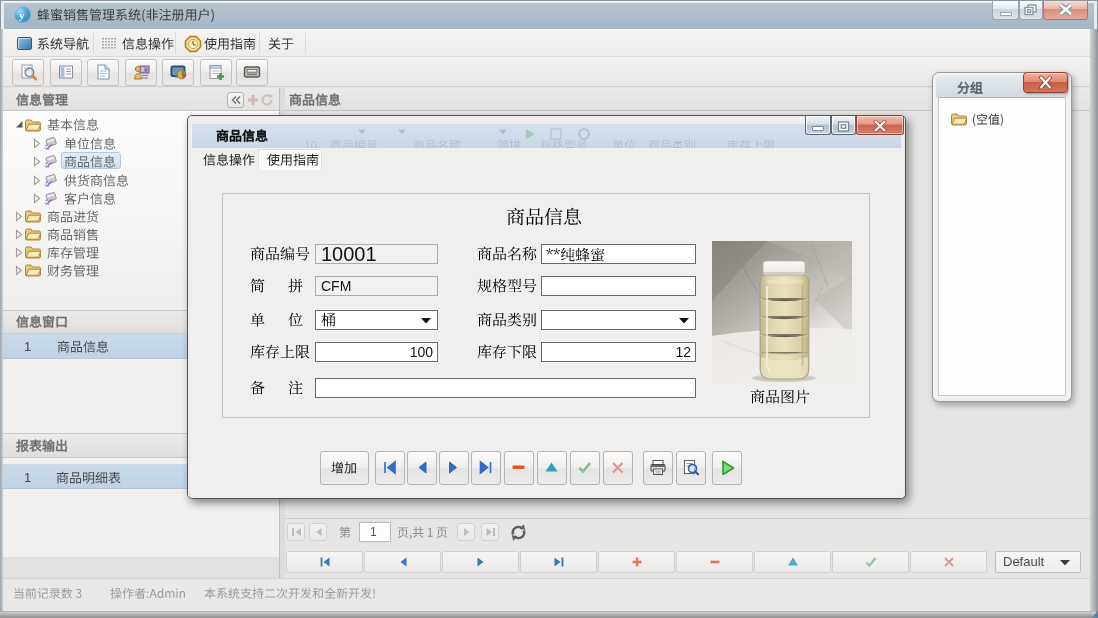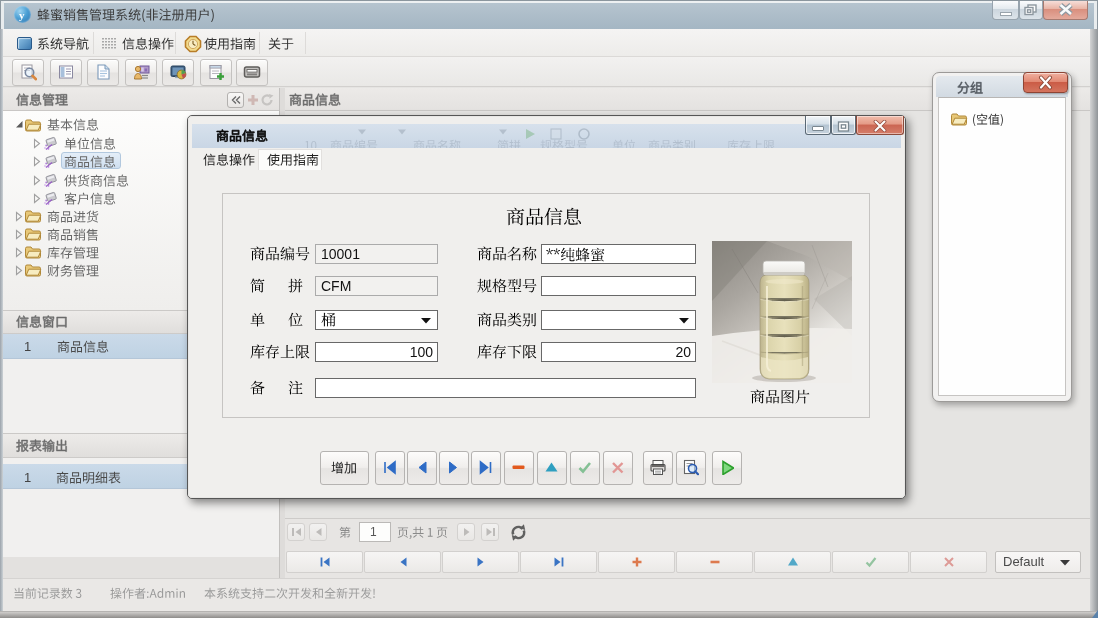--- a/index.html
+++ b/index.html
@@ -602,34 +602,34 @@
 <div style="position:absolute;left:541px;top:310px;width:155px;height:20px;background:#fff;border:1px solid #686868;z-index:33;"></div>
 <div style="position:absolute;left:315px;top:342px;width:123px;height:20px;background:#fff;border:1px solid #686868;z-index:33;"></div>
 <div style="position:absolute;left:541px;top:342px;width:155px;height:20px;background:#fff;border:1px solid #686868;z-index:33;"></div>
 <div style="position:absolute;left:315px;top:378px;width:381px;height:20px;background:#fff;border:1px solid #686868;z-index:33;"></div>
 <svg class="ab" style="left:419px;top:315px;z-index:36;" width="14" height="11">
       <polygon points="2,3 12,3 7,8.5" fill="#111"></polygon>
     </svg>
 <svg class="ab" style="left:677px;top:315px;z-index:36;" width="14" height="11">
       <polygon points="2,3 12,3 7,8.5" fill="#111"></polygon>
     </svg>
-<div class="tx " style="left:321px;top:247.1px;font-size:14px;line-height:14px;color:#111;font-weight:normal;">10001</div>
+<div class="tx " style="left:321px;top:247.1px;font-size:20px;line-height:14px;color:#111;font-weight:normal;">10001</div>
 <div class="tx z35" style="left:546px;top:247.3px;">
       <svg width="59" height="16" viewBox="0 -13.2 59.3 15.8">
         <path d="M3.4 -9.0 2.6 -9.4C1.9 -9.8 1.3 -10.1 1.1 -10.2C0.7 -10.3 0.4 -10.2 0.3 -9.9C0.2 -9.6 0.4 -9.3 0.7 -9.2C1.0 -9.1 1.6 -9.0 2.4 -8.9L3.4 -8.7L2.7 -8.1C2.1 -7.5 1.7 -7.1 1.5 -6.8C1.3 -6.5 1.3 -6.2 1.6 -6.0C1.8 -5.8 2.1 -5.9 2.3 -6.2C2.5 -6.5 2.8 -7.0 3.2 -7.7L3.6 -8.6L4.0 -7.8C4.4 -7.0 4.6 -6.5 4.8 -6.2C5.0 -5.9 5.3 -5.8 5.6 -6.0C5.8 -6.2 5.9 -6.5 5.7 -6.8C5.5 -7.1 5.1 -7.5 4.5 -8.1L3.8 -8.7L4.7 -8.9C5.5 -9.0 6.1 -9.1 6.5 -9.2C6.8 -9.3 6.9 -9.5 6.9 -9.9C6.8 -10.2 6.5 -10.3 6.1 -10.2C5.8 -10.1 5.3 -9.8 4.5 -9.4L3.7 -9.0L3.9 -9.9C4.0 -10.7 4.1 -11.3 4.1 -11.7C4.1 -12.0 3.9 -12.2 3.6 -12.2C3.3 -12.2 3.1 -12.0 3.1 -11.7C3.1 -11.3 3.2 -10.7 3.3 -9.9Z M10.6 -9.0 9.8 -9.4C9.1 -9.8 8.5 -10.1 8.2 -10.2C7.9 -10.3 7.6 -10.2 7.5 -9.9C7.4 -9.6 7.6 -9.3 7.9 -9.2C8.2 -9.1 8.8 -9.0 9.6 -8.9L10.5 -8.7L9.9 -8.1C9.3 -7.5 8.8 -7.1 8.7 -6.8C8.5 -6.5 8.5 -6.2 8.8 -6.0C9.0 -5.8 9.3 -5.9 9.5 -6.2C9.7 -6.5 10.0 -7.0 10.3 -7.7L10.8 -8.6L11.2 -7.8C11.6 -7.0 11.8 -6.5 12.0 -6.2C12.2 -5.9 12.5 -5.8 12.8 -6.0C13.0 -6.2 13.1 -6.5 12.9 -6.8C12.7 -7.1 12.2 -7.5 11.7 -8.1L11.0 -8.7L11.9 -8.9C12.7 -9.0 13.3 -9.1 13.6 -9.2C14.0 -9.3 14.1 -9.5 14.0 -9.9C13.9 -10.2 13.6 -10.3 13.3 -10.2C13.0 -10.1 12.4 -9.8 11.7 -9.4L10.9 -9.0L11.1 -9.9C11.2 -10.7 11.3 -11.3 11.3 -11.7C11.3 -12.0 11.1 -12.2 10.8 -12.2C10.4 -12.2 10.3 -12.0 10.3 -11.7C10.3 -11.3 10.3 -10.7 10.5 -9.9Z M15.2 -1.0 15.8 0.3C16.0 0.2 16.1 0.1 16.1 -0.1C17.9 -1.0 19.3 -1.7 20.2 -2.3L20.1 -2.5C18.1 -1.8 16.1 -1.2 15.2 -1.0ZM28.2 -8.3 26.7 -8.4V-3.9H24.6V-9.5H28.4C28.6 -9.5 28.7 -9.6 28.7 -9.7C28.3 -10.2 27.5 -10.8 27.5 -10.8L26.8 -9.9H24.6V-11.9C25.0 -12.0 25.1 -12.2 25.2 -12.3L23.7 -12.5V-9.9H20.1L20.2 -9.5H23.7V-3.9H21.6V-7.9C21.9 -8.0 22.1 -8.1 22.1 -8.3L20.7 -8.4V-3.9C20.5 -3.9 20.3 -3.7 20.2 -3.6L21.4 -2.9L21.8 -3.4H23.7V-0.3C23.7 0.5 24.0 0.9 25.0 0.9H26.3C28.3 0.9 28.8 0.7 28.8 0.2C28.8 0.0 28.7 -0.1 28.4 -0.2L28.3 -2.2H28.1C28.0 -1.4 27.8 -0.4 27.7 -0.3C27.6 -0.1 27.6 -0.1 27.4 -0.1C27.2 -0.1 26.8 -0.1 26.3 -0.1H25.2C24.7 -0.1 24.6 -0.2 24.6 -0.5V-3.4H26.7V-2.6H26.9C27.2 -2.6 27.6 -2.8 27.6 -2.9V-7.9C28.0 -7.9 28.2 -8.1 28.2 -8.3ZM19.0 -11.9 17.6 -12.5C17.2 -11.4 16.2 -9.3 15.4 -8.4C15.3 -8.3 15.0 -8.3 15.0 -8.3L15.5 -6.9C15.6 -7.0 15.7 -7.0 15.8 -7.1C16.5 -7.3 17.3 -7.6 17.9 -7.8C17.1 -6.6 16.2 -5.3 15.5 -4.6C15.4 -4.5 15.1 -4.5 15.1 -4.5L15.6 -3.1C15.7 -3.2 15.8 -3.3 15.9 -3.4C17.5 -3.9 19.0 -4.5 19.8 -4.8L19.8 -5.0C18.4 -4.8 17.0 -4.6 16.1 -4.5C17.5 -5.8 19.0 -7.7 19.8 -9.0C20.1 -9.0 20.3 -9.1 20.4 -9.2L19.0 -10.0C18.8 -9.5 18.5 -8.9 18.1 -8.3L15.8 -8.2C16.8 -9.2 17.9 -10.6 18.5 -11.7C18.8 -11.6 18.9 -11.8 19.0 -11.9Z M38.2 -10.5H40.7C40.3 -9.9 39.9 -9.2 39.4 -8.6C38.8 -9.1 38.3 -9.6 37.9 -10.2ZM38.1 -12.6C37.4 -10.7 36.3 -9.1 35.1 -8.1L35.3 -7.9C36.2 -8.4 37.0 -9.1 37.6 -9.9C38.0 -9.2 38.4 -8.7 38.9 -8.2C37.9 -7.2 36.6 -6.3 35.1 -5.7L35.2 -5.5C36.9 -6.0 38.4 -6.7 39.5 -7.7C40.4 -6.9 41.6 -6.3 43.2 -5.9C43.2 -6.4 43.5 -6.6 43.9 -6.8L43.9 -6.9C42.4 -7.2 41.1 -7.6 40.1 -8.2C40.8 -8.8 41.4 -9.6 41.8 -10.4C42.2 -10.5 42.3 -10.5 42.5 -10.6L41.4 -11.6L40.7 -11.0H38.5C38.6 -11.3 38.8 -11.5 38.9 -11.8C39.2 -11.8 39.4 -11.9 39.5 -12.1ZM35.5 -1.8 35.6 -1.4H38.8V1.2H39.0C39.3 1.2 39.8 1.0 39.8 0.9V-1.4H43.2C43.4 -1.4 43.6 -1.5 43.6 -1.6C43.2 -2.1 42.4 -2.6 42.4 -2.6L41.7 -1.8H39.8V-3.1H42.6C42.8 -3.1 42.9 -3.2 43.0 -3.3C42.6 -3.8 41.9 -4.3 41.9 -4.3L41.3 -3.5H39.8V-4.8H42.5C42.7 -4.8 42.8 -4.9 42.9 -5.0C42.4 -5.4 41.7 -6.0 41.7 -6.0L41.1 -5.2H39.8V-6.1C40.1 -6.1 40.2 -6.3 40.3 -6.5L38.8 -6.6V-5.2H36.0L36.1 -4.8H38.8V-3.5H36.1L36.2 -3.1H38.8V-1.8ZM30.5 -9.5V-3.6H30.6C31.0 -3.6 31.3 -3.8 31.3 -3.9V-4.4H32.3V-1.1C31.2 -0.9 30.3 -0.7 29.8 -0.6L30.4 0.6C30.6 0.5 30.7 0.4 30.8 0.2C32.4 -0.4 33.6 -0.9 34.5 -1.3C34.6 -0.8 34.7 -0.4 34.7 0.0C35.5 0.9 36.5 -1.2 34.1 -3.3L33.9 -3.3C34.1 -2.8 34.3 -2.2 34.5 -1.6L33.2 -1.3V-4.4H34.2V-3.9H34.3C34.6 -3.9 35.0 -4.1 35.0 -4.2V-9.0C35.3 -9.0 35.5 -9.2 35.6 -9.3L34.5 -10.1L34.0 -9.5H33.2V-11.9C33.6 -12.0 33.7 -12.1 33.7 -12.3L32.3 -12.5V-9.5H31.4L30.5 -10.0ZM34.2 -4.9H33.1V-9.1H34.2ZM32.4 -4.9H31.3V-9.1H32.4Z M50.8 -10.1 50.6 -10.0C51.1 -9.6 51.6 -8.9 51.7 -8.3C52.5 -7.7 53.2 -9.5 50.8 -10.1ZM47.9 -9.1H47.6C47.6 -8.2 46.9 -7.5 46.3 -7.3C46.0 -7.1 45.9 -6.9 46.0 -6.6C46.1 -6.3 46.6 -6.4 46.9 -6.6C47.5 -6.9 48.2 -7.7 47.9 -9.1ZM55.6 -8.7 55.4 -8.6C56.2 -8.0 57.0 -7.1 57.3 -6.3C58.3 -5.6 58.9 -7.8 55.6 -8.7ZM50.9 -12.7 50.8 -12.6C51.3 -12.2 51.9 -11.5 52.0 -11.0C53.0 -10.3 53.8 -12.4 50.9 -12.7ZM55.6 -9.0 54.5 -9.8C53.5 -8.7 51.9 -7.7 50.0 -6.8L50.0 -6.9V-8.7C50.3 -8.8 50.4 -8.9 50.4 -9.1L49.1 -9.3V-6.9C49.1 -6.8 49.1 -6.6 49.1 -6.5C47.9 -6.0 46.7 -5.6 45.4 -5.3L45.5 -5.0C46.8 -5.2 48.2 -5.5 49.4 -6.0C49.6 -5.8 50.0 -5.8 50.7 -5.8H54.3C55.6 -5.8 56.0 -6.0 56.0 -6.4C56.0 -6.5 55.9 -6.5 55.5 -6.7L55.5 -7.6H55.3C55.1 -7.1 55.0 -6.8 54.9 -6.6C54.8 -6.5 54.6 -6.5 54.3 -6.5H50.9C52.6 -7.2 54.0 -8.1 55.0 -9.0C55.3 -8.9 55.4 -8.9 55.6 -9.0ZM48.4 -1.4V-1.9H51.5V-0.2C48.9 -0.1 46.9 -0.1 45.6 -0.1L46.3 1.1C46.5 1.1 46.6 1.0 46.7 0.8C51.0 0.5 54.1 0.3 56.3 0.0C56.7 0.4 57.0 0.8 57.2 1.1C58.3 1.6 58.5 -0.8 54.6 -1.4L54.5 -1.3C54.9 -1.0 55.4 -0.7 55.9 -0.3L52.4 -0.2V-1.9H55.5V-1.4H55.7C56.0 -1.4 56.5 -1.6 56.5 -1.7V-3.8C56.8 -3.9 57.0 -4.0 57.2 -4.1L55.9 -5.0L55.4 -4.4H52.4V-5.0C52.8 -5.1 52.9 -5.2 52.9 -5.4L51.5 -5.5V-4.4H48.5L47.4 -4.9V-1.1H47.5C47.9 -1.1 48.4 -1.3 48.4 -1.4ZM51.5 -4.0V-2.3H48.4V-4.0ZM52.4 -4.0H55.5V-2.3H52.4ZM46.9 -11.4 46.6 -11.4C46.7 -10.5 46.2 -9.7 45.7 -9.4C45.4 -9.2 45.2 -8.9 45.3 -8.6C45.5 -8.3 46.0 -8.3 46.3 -8.5C46.7 -8.8 47.1 -9.4 47.1 -10.3H56.9C56.8 -9.8 56.6 -9.1 56.4 -8.7L56.6 -8.6C57.1 -9.0 57.7 -9.6 58.0 -10.1C58.3 -10.1 58.5 -10.2 58.6 -10.3L57.4 -11.4L56.8 -10.7H47.0C47.0 -10.9 46.9 -11.2 46.9 -11.4Z" fill="#000"></path>
       </svg>
     </div>
 <div class="tx " style="left:321px;top:279.1px;font-size:14px;line-height:14px;color:#111;font-weight:normal;">CFM</div>
 <div class="tx z35" style="left:321px;top:312.4px;">
       <svg width="15" height="16" viewBox="0 -13.2 15.0 15.8">
         <path d="M9.4 -8.1V-5.9H7.0V-8.1ZM10.3 -8.1H12.8V-5.9H10.3ZM7.8 -10.7 7.7 -10.5C8.6 -10.1 9.7 -9.3 10.2 -8.5H7.2L6.1 -9.0V1.1H6.3C6.7 1.1 7.0 0.9 7.0 0.8V-2.9H9.4V0.9H9.5C10.0 0.9 10.3 0.7 10.3 0.6V-2.9H12.8V-0.4C12.8 -0.2 12.7 -0.1 12.4 -0.1C12.2 -0.1 11.0 -0.3 11.0 -0.3V-0.0C11.5 0.1 11.8 0.2 12.0 0.3C12.2 0.5 12.3 0.8 12.3 1.1C13.5 0.9 13.7 0.4 13.7 -0.3V-7.9C14.0 -7.9 14.2 -8.1 14.4 -8.2L13.1 -9.1L12.6 -8.5H11.0C11.1 -8.7 11.0 -9.1 10.6 -9.5C11.5 -10.0 12.7 -10.7 13.4 -11.1C13.7 -11.1 13.9 -11.1 14.0 -11.3L12.9 -12.4L12.2 -11.7H6.1L6.2 -11.3H11.9L10.3 -9.8C9.8 -10.2 9.0 -10.5 7.8 -10.7ZM9.4 -5.5V-3.3H7.0V-5.5ZM10.3 -5.5H12.8V-3.3H10.3ZM2.9 -12.6V-9.0H0.7L0.8 -8.6H2.7C2.3 -6.4 1.6 -4.2 0.4 -2.5L0.6 -2.2C1.6 -3.3 2.4 -4.5 2.9 -5.9V1.1H3.1C3.5 1.1 3.9 0.9 3.9 0.8V-6.6C4.3 -6.0 4.9 -5.2 5.0 -4.5C5.9 -3.8 6.7 -5.6 3.9 -6.9V-8.6H5.7C5.9 -8.6 6.0 -8.7 6.1 -8.8C5.6 -9.3 4.9 -9.9 4.9 -9.9L4.2 -9.0H3.9V-12.0C4.3 -12.0 4.4 -12.2 4.4 -12.4Z" fill="#000"></path>
       </svg>
     </div>
 <div class="tx " style="right:665px;top:345.1px;font-size:14px;line-height:14px;color:#111;font-weight:normal;">100</div>
-<div class="tx " style="right:407px;top:345.1px;font-size:14px;line-height:14px;color:#111;font-weight:normal;">20</div>
+<div class="tx " style="right:407px;top:345.1px;font-size:14px;line-height:14px;color:#111;font-weight:normal;">12</div>
 <div class="tx z35" style="left:750px;top:389.4px;">
       <svg width="60" height="16" viewBox="0 -13.2 60.0 15.8">
         <path d="M6.5 -12.7 6.4 -12.6C6.8 -12.2 7.3 -11.5 7.5 -10.9C8.4 -10.3 9.3 -12.1 6.5 -12.7ZM7.1 -6.6 5.8 -7.3C5.1 -6.1 4.2 -4.9 3.4 -4.2L3.6 -4.0C4.5 -4.6 5.6 -5.5 6.5 -6.4C6.8 -6.3 7.0 -6.4 7.1 -6.6ZM8.7 -7.2 8.5 -7.0C9.3 -6.4 10.4 -5.3 10.7 -4.5C11.8 -3.9 12.3 -5.9 8.7 -7.2ZM13.0 -11.7 12.3 -10.8H0.6L0.8 -10.3H14.1C14.3 -10.3 14.4 -10.4 14.5 -10.6C13.9 -11.1 13.0 -11.7 13.0 -11.7ZM4.2 -10.2 4.1 -10.1C4.6 -9.7 5.1 -8.9 5.3 -8.2C5.4 -8.2 5.5 -8.1 5.6 -8.1H3.1L2.0 -8.6V1.1H2.2C2.6 1.1 3.0 0.9 3.0 0.8V-7.6H12.1V-0.3C12.1 -0.1 12.0 0.0 11.7 0.0C11.4 0.0 9.9 -0.1 9.9 -0.1V0.1C10.6 0.2 11.0 0.3 11.2 0.5C11.4 0.6 11.5 0.9 11.5 1.2C12.9 1.1 13.1 0.6 13.1 -0.2V-7.5C13.4 -7.5 13.6 -7.6 13.7 -7.8L12.5 -8.7L12.0 -8.1H9.4C9.9 -8.6 10.5 -9.1 10.8 -9.6C11.1 -9.5 11.3 -9.7 11.4 -9.8L9.9 -10.2C9.6 -9.6 9.3 -8.7 8.9 -8.1H5.8C6.5 -8.2 6.6 -9.6 4.2 -10.2ZM9.1 -1.6H5.9V-4.1H9.1ZM5.9 -0.5V-1.2H9.1V-0.4H9.3C9.6 -0.4 10.0 -0.6 10.0 -0.7V-4.0C10.3 -4.0 10.5 -4.1 10.5 -4.2L9.5 -5.0L9.0 -4.5H6.0L5.0 -5.0V-0.1H5.2C5.5 -0.1 5.9 -0.4 5.9 -0.5Z M25.2 -11.2V-7.7H19.8V-11.2ZM18.8 -11.7V-6.1H19.0C19.4 -6.1 19.8 -6.4 19.8 -6.5V-7.3H25.2V-6.2H25.4C25.7 -6.2 26.2 -6.5 26.2 -6.5V-11.1C26.5 -11.1 26.8 -11.2 26.9 -11.4L25.6 -12.3L25.1 -11.7H19.9L18.8 -12.2ZM20.6 -4.6V-0.7H17.4V-4.6ZM16.4 -5.1V1.1H16.6C17.0 1.1 17.4 0.9 17.4 0.8V-0.3H20.6V0.8H20.7C21.0 0.8 21.5 0.6 21.5 0.5V-4.5C21.8 -4.5 22.1 -4.6 22.2 -4.8L21.0 -5.7L20.4 -5.1H17.4L16.4 -5.6ZM27.7 -4.6V-0.7H24.4V-4.6ZM23.4 -5.1V1.1H23.6C24.0 1.1 24.4 0.9 24.4 0.8V-0.3H27.7V0.9H27.8C28.1 0.9 28.6 0.7 28.6 0.6V-4.5C28.9 -4.5 29.2 -4.6 29.3 -4.8L28.1 -5.7L27.5 -5.1H24.4L23.4 -5.6Z M36.3 -4.8 36.2 -4.6C37.4 -4.3 38.4 -3.7 38.8 -3.3C39.7 -3.0 40.0 -4.9 36.3 -4.8ZM34.7 -2.9 34.7 -2.7C37.0 -2.2 39.0 -1.3 39.8 -0.6C41.0 -0.4 41.1 -2.7 34.7 -2.9ZM42.3 -11.2V-0.3H32.6V-11.2ZM32.6 0.8V0.1H42.3V1.1H42.5C42.8 1.1 43.3 0.8 43.3 0.7V-11.1C43.6 -11.1 43.9 -11.2 44.0 -11.4L42.8 -12.3L42.2 -11.7H32.7L31.6 -12.2V1.2H31.8C32.3 1.2 32.6 0.9 32.6 0.8ZM37.0 -10.6 35.7 -11.1C35.3 -9.7 34.4 -7.9 33.3 -6.7L33.5 -6.5C34.2 -7.0 34.8 -7.8 35.4 -8.5C35.8 -7.7 36.3 -7.1 37.0 -6.5C35.9 -5.6 34.5 -4.9 33.0 -4.3L33.2 -4.1C34.8 -4.6 36.3 -5.2 37.6 -6.1C38.6 -5.3 39.8 -4.8 41.2 -4.4C41.3 -4.8 41.6 -5.1 42.0 -5.2L42.0 -5.4C40.7 -5.6 39.4 -6.0 38.2 -6.6C39.1 -7.3 39.9 -8.1 40.5 -9.0C40.8 -9.0 41.0 -9.0 41.1 -9.2L40.1 -10.1L39.4 -9.5H36.1C36.3 -9.8 36.4 -10.1 36.5 -10.4C36.8 -10.4 37.0 -10.4 37.0 -10.6ZM35.6 -8.8 35.8 -9.1H39.3C38.9 -8.4 38.3 -7.6 37.5 -7.0C36.8 -7.5 36.1 -8.1 35.6 -8.8Z M53.3 -12.6V-8.5H49.2V-11.5C49.6 -11.5 49.7 -11.7 49.7 -11.9L48.2 -12.1V-6.8C48.2 -3.8 47.8 -1.0 45.5 1.0L45.7 1.2C48.0 -0.3 48.8 -2.5 49.1 -4.8H54.2V1.2H54.4C54.7 1.2 55.2 1.0 55.2 0.9V-4.6C55.6 -4.7 55.8 -4.8 55.9 -5.0L54.6 -5.9L54.1 -5.3H49.2C49.2 -5.8 49.2 -6.3 49.2 -6.8V-8.1H59.0C59.2 -8.1 59.3 -8.2 59.3 -8.4C58.8 -8.8 58.0 -9.5 58.0 -9.5L57.3 -8.5H54.3V-12.1C54.6 -12.1 54.7 -12.3 54.8 -12.4Z" fill="#000"></path>
       </svg>
     </div>
 <div style="position:absolute;left:712px;top:241px;width:140px;height:142px;z-index:33;"><svg width="140" height="142">
 <defs>
 <linearGradient id="pbg" x1="0" y1="0" x2="0.7" y2="1">
 <stop offset="0" stop-color="#8a8680"></stop>
             <stop offset="0.35" stop-color="#aaa6a0"></stop>

